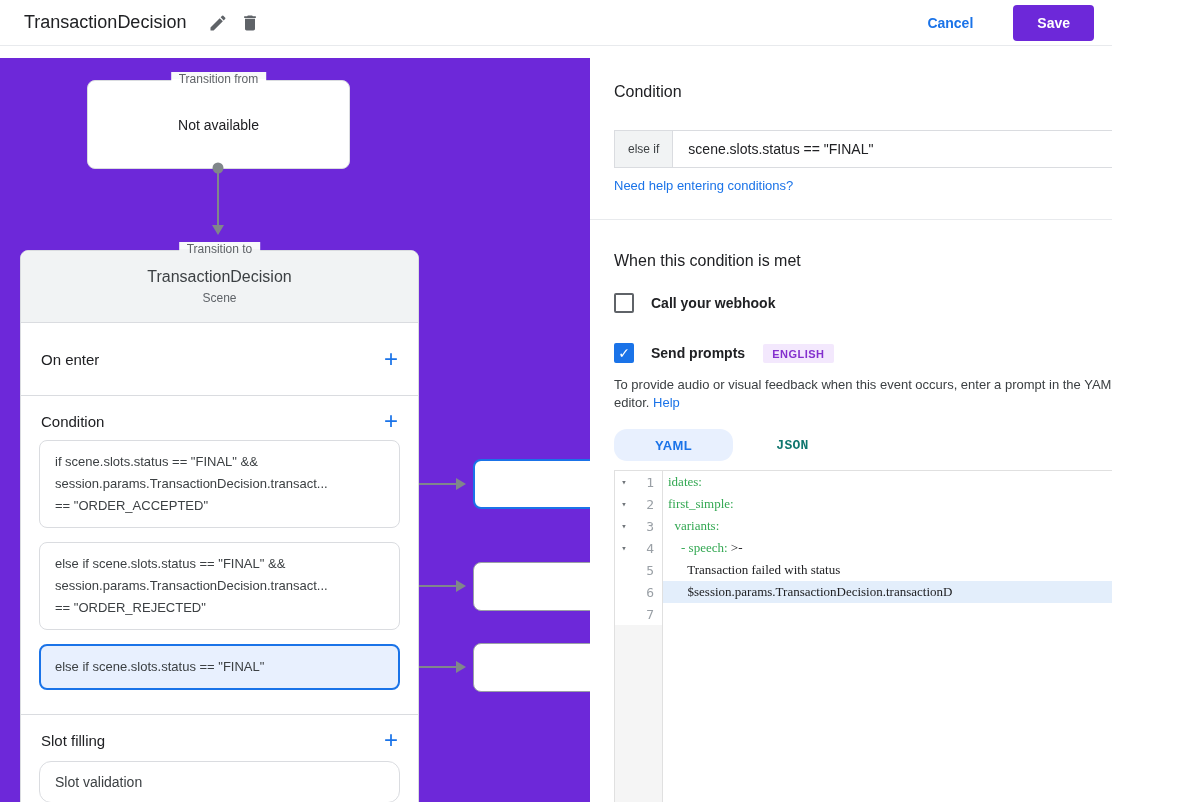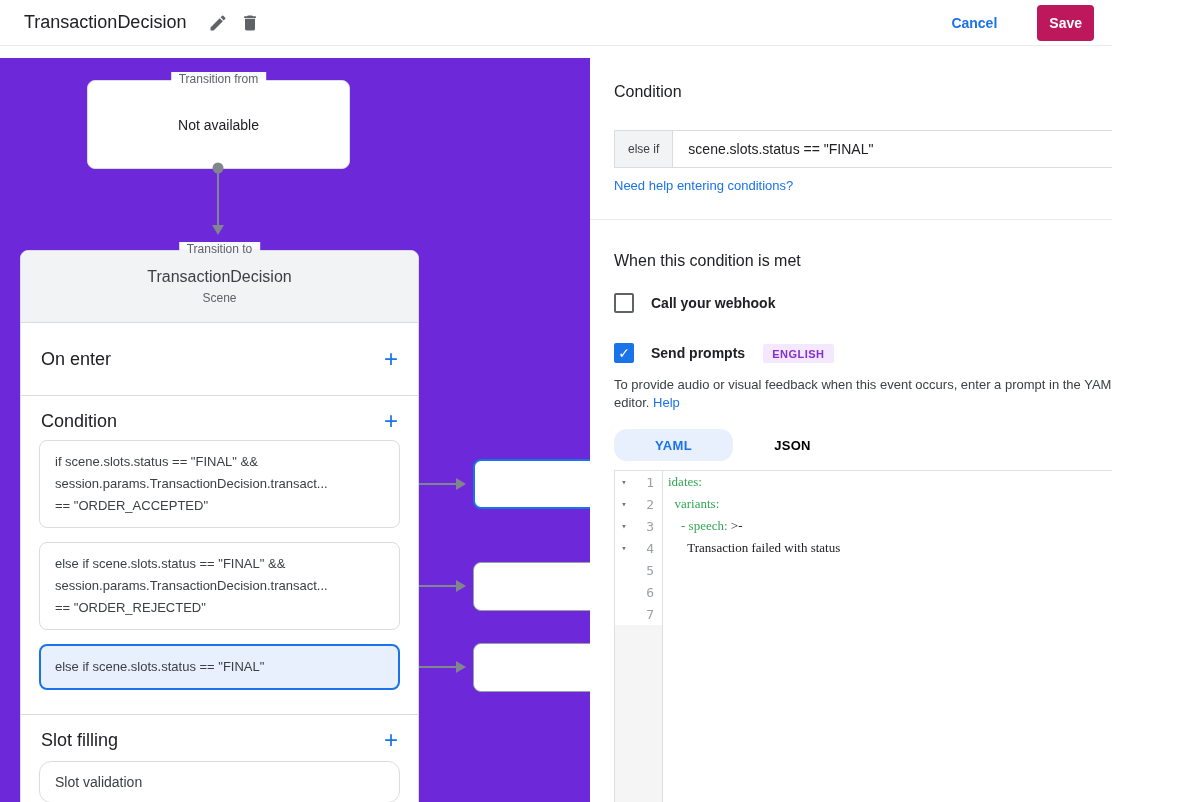--- a/index.html
+++ b/index.html
@@ -11,22 +11,22 @@
   .topbar { position:absolute; top:0; left:0; right:0; height:46px; background:#fff;
             border-bottom:1px solid #e8eaed; display:flex; align-items:center; padding:0 18px 0 24px; }
   .topbar-title { font-size:18px; color:#202124; }
   .icon-btn { background:none; border:none; cursor:pointer; display:flex; align-items:center; justify-content:center;
               width:32px; height:32px; }
   .icon-btn svg { fill:#5f6368; width:20px; height:20px; }
   .edit-btn { margin-left:16px; }
   .topbar-actions { margin-left:auto; display:flex; align-items:center; }
   .cancel-btn { background:none; border:none; color:#1a73e8; font-size:14px; font-weight:bold;
                 cursor:pointer; margin-right:40px; font-family:inherit; }
-  .save-btn { background:#be185d; color:#fff; border:none; border-radius:4px; height:36px;
-              padding:0 12px; font-size:14px; font-weight:bold; cursor:pointer; font-family:inherit; }
+  .save-btn { background:#6d28d9; color:#fff; border:none; border-radius:4px; height:36px;
+              padding:0 24px; font-size:14px; font-weight:bold; cursor:pointer; font-family:inherit; }
 
   
   .canvas { position:absolute; top:58px; left:0; width:590px; height:756px; background:#6d28d9; overflow:hidden; }
   .arrows { position:absolute; top:0; left:0; pointer-events:none; }
 
   .tfrom-box { position:absolute; left:87px; top:22px; width:263px; height:89px; background:#fff;
                border:1px solid #dadce0; border-radius:8px; display:flex; align-items:center; justify-content:center; }
   .tfrom-value { font-size:14px; color:#202124; }
   .legend { position:absolute; top:-9px; left:50%; transform:translateX(-50%); padding:0 8px;
             font-size:12px; color:#5f6368; white-space:nowrap; }
@@ -35,21 +35,21 @@
   .scene-card { position:absolute; left:20px; top:192px; width:399px; height:620px; background:#fff;
                 border:1px solid #dadce0; border-radius:8px 8px 0 0; }
   .scene-card .legend { background:linear-gradient(#f8f9fa 50%, #f1f3f4 50%); }
   .scene-header { height:71px; background:#f1f3f4; border-radius:8px 8px 0 0; display:flex; flex-direction:column;
                   align-items:center; justify-content:center; }
   .scene-title { font-size:16px; color:#3c4043; margin-bottom:5px; }
   .scene-subtitle { font-size:12px; color:#5f6368; }
 
   .row-onenter { height:73px; border-top:1px solid #dadce0; display:flex; align-items:center;
                  justify-content:space-between; padding:0 20px; }
-  .section-label { font-size:18px; color:#202124; }
+  .section-label { font-size:15px; color:#202124; }
   .plus { color:#1a73e8; font-size:24px; font-weight:400; line-height:22px; background:none; border:none;
           cursor:pointer; font-family:inherit; }
 
   .card-section { border-top:1px solid #dadce0; padding:12px 18px 24px 18px; }
   .section-titlerow { height:26px; display:flex; align-items:center; justify-content:space-between; padding:0 2px; }
   .cond-box { margin-top:14px; border:1px solid #dadce0; border-radius:8px; background:#fff;
               padding:10px 15px; font-size:13px; line-height:22px; color:#3c4043; cursor:pointer; }
   .cond-box.first { margin-top:6px; }
   .cond-box.selected { background:#e8f0fe; border:2px solid #1a73e8; padding:10px 14px; }
   .cond-line { white-space:nowrap; overflow:hidden; }
@@ -89,21 +89,21 @@
   .lang-badge { margin-left:18px; background:#f3e8fd; color:#8430ce; font-size:11px; font-weight:bold;
                 letter-spacing:0.5px; padding:4px 9px 3px 9px; border-radius:2px; }
 
   .panel-desc { position:absolute; left:24px; top:330px; width:560px; font-size:13px; line-height:18px; color:#3c4043; }
   .panel-desc .desc-help { color:#1a73e8; cursor:pointer; }
 
   .tabs { position:absolute; left:24px; top:383px; display:flex; }
   .tab { width:119px; height:32px; display:flex; align-items:center; justify-content:center;
          font-size:13px; font-weight:bold; letter-spacing:0.3px; cursor:pointer; border:none; background:none; font-family:inherit; }
   .tab.active { background:#e8f0fe; color:#1a73e8;border-radius:13px; }
-  .tab.inactive { color:#000000; }
+  .tab.inactive { color:#0f766e;font-family:Liberation Mono, monospace; }
 
   .editor { position:absolute; left:24px; right:16px; top:424px; bottom:-2px; border:1px solid #e0e0e0;
             display:flex; font-family:"DejaVu Sans Mono", "Liberation Mono", monospace; font-size:13px; }
   .gutter { width:48px; border-right:1px solid #e0e0e0; display:flex; flex-direction:column; background:#fff; flex:none; }
   .gutter-row { height:22px; display:flex; align-items:center; }
   .fold { width:18px; text-align:center; font-size:9px; color:#70757a; }
   .lnum { flex:1; text-align:right; padding-right:8px; color:#9aa0a6; font-size:13px; }
   .gutter-filler { flex:1; background:#f5f5f5; }
   .code-col { flex:1; overflow:hidden; display:flex; flex-direction:column;font-family:Liberation Serif, serif; }
   .code-row { height:22px; line-height:22px; white-space:pre; padding-left:5px; color:#202124; }
@@ -267,21 +267,23 @@
             <span class="lnum">6</span>
           </div>
         <div class="gutter-row">
             <span class="fold"></span>
             <span class="lnum">7</span>
           </div>
         <div class="gutter-filler"></div>
       </div>
       <div class="code-col">
         <div class="code-row"><span class="tok-key">idates:</span><span class="tok-plain"></span></div>
+        <div class="code-row"><span class="tok-key">first_simple:</span><span class="tok-plain"></span></div>
         <div class="code-row"><span class="tok-key">  variants:</span><span class="tok-plain"></span></div>
         <div class="code-row"><span class="tok-key">    - speech:</span><span class="tok-plain"> &gt;-</span></div>
         <div class="code-row"><span class="tok-key"></span><span class="tok-plain">      Transaction failed with status</span></div>
+        <div class="code-row hl"><span class="tok-key"></span><span class="tok-plain">      $session.params.TransactionDecision.transactionD</span></div>
         <div class="code-row"><span class="tok-key"></span><span class="tok-plain"></span></div>
       </div>
     </div>
   </div>
 
 </div>
 
 </body></html>

